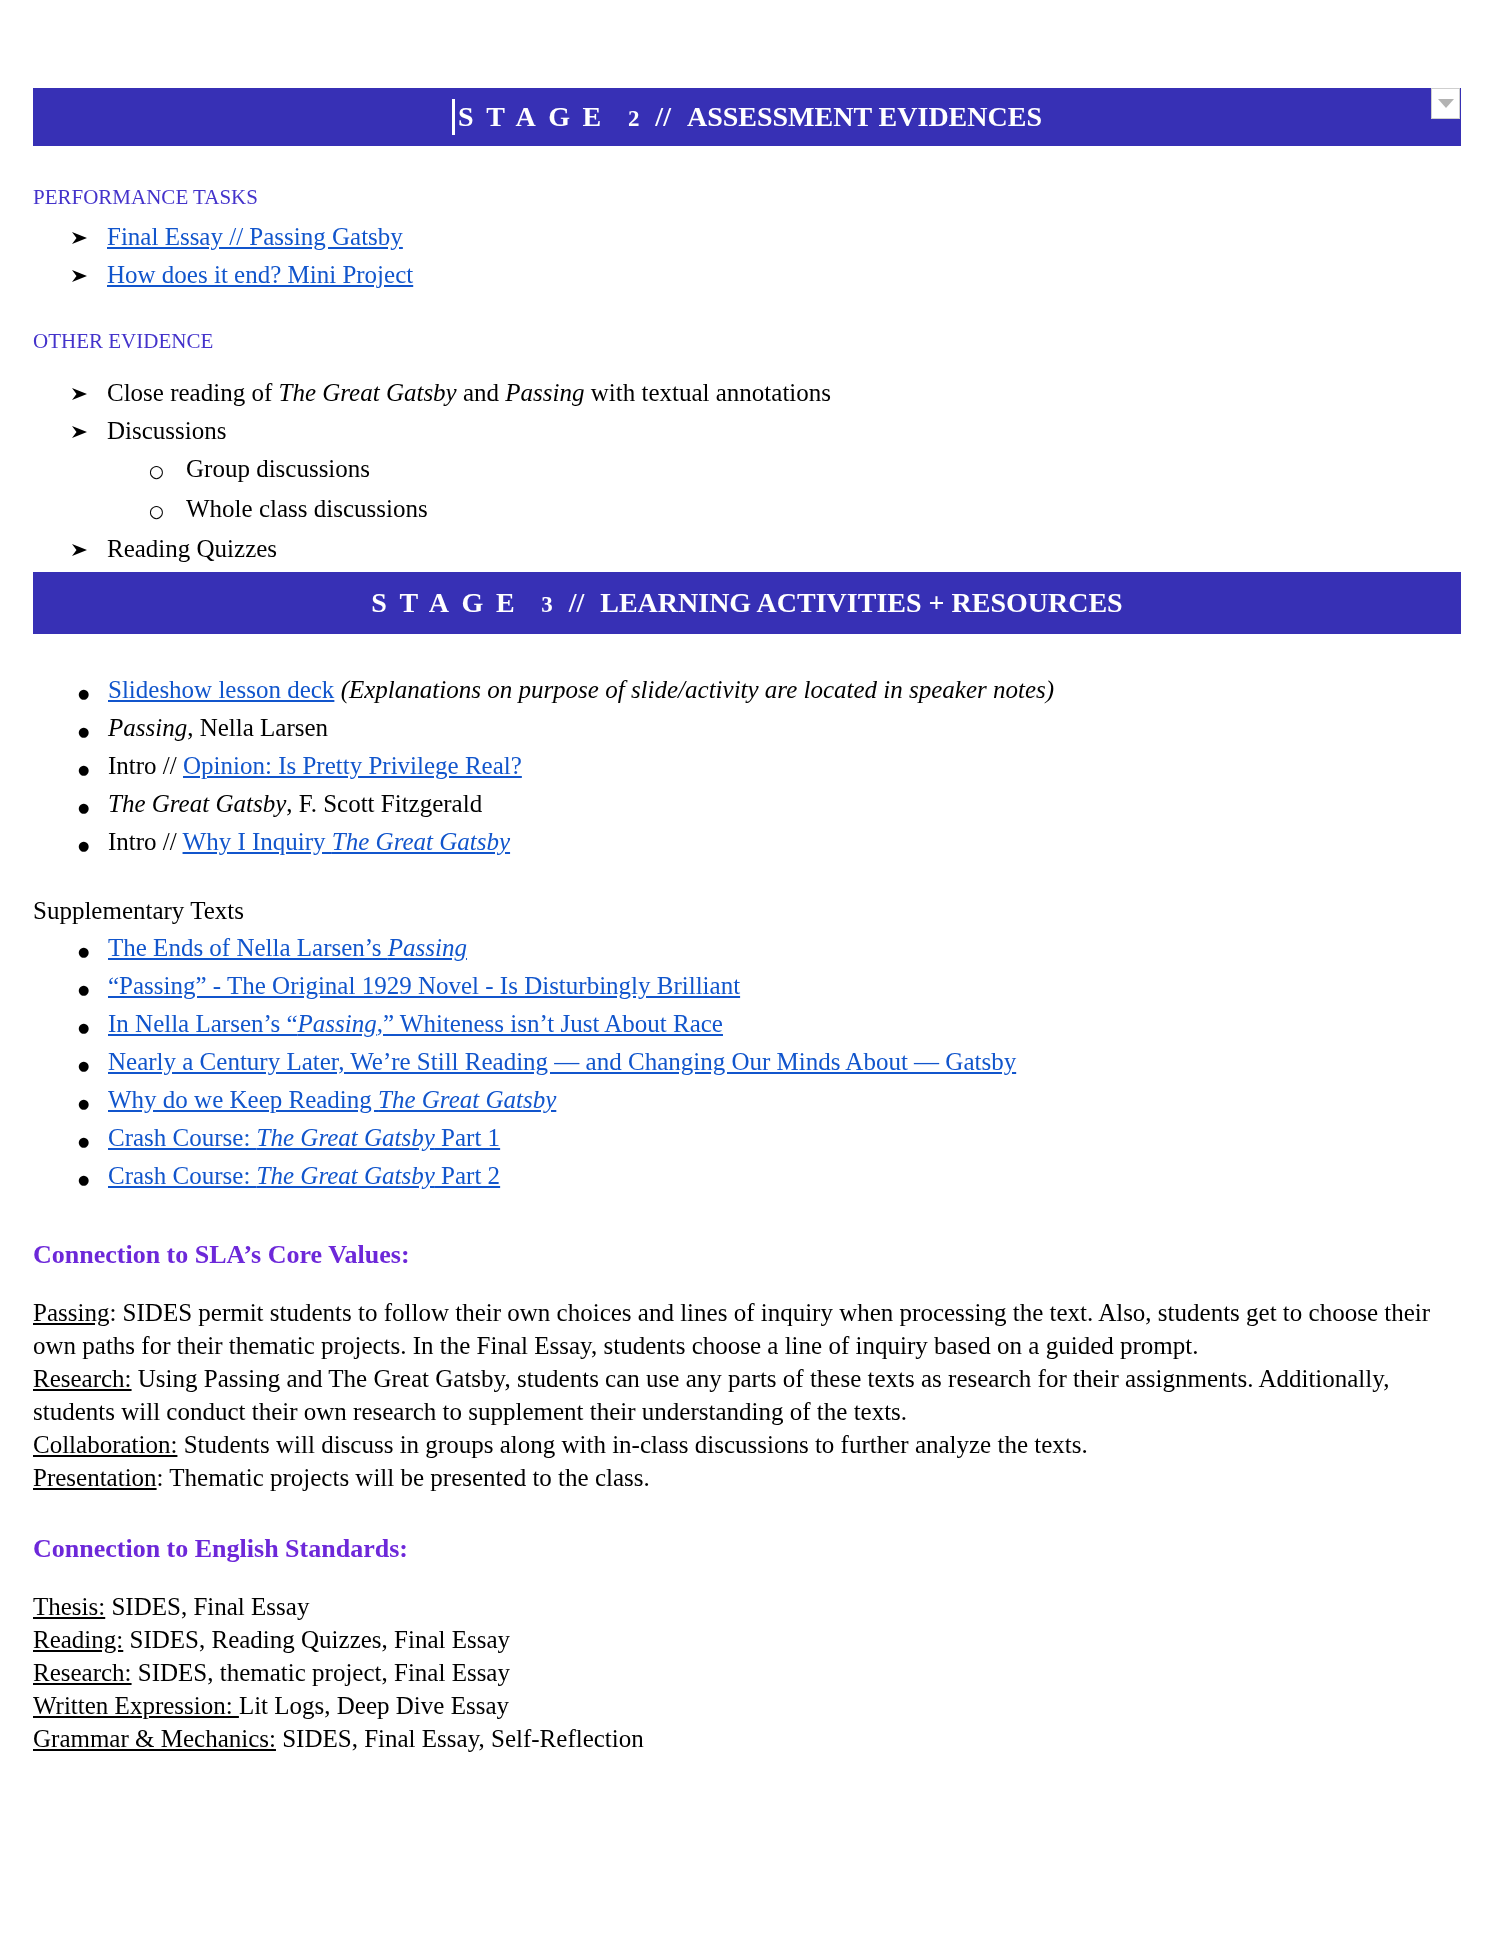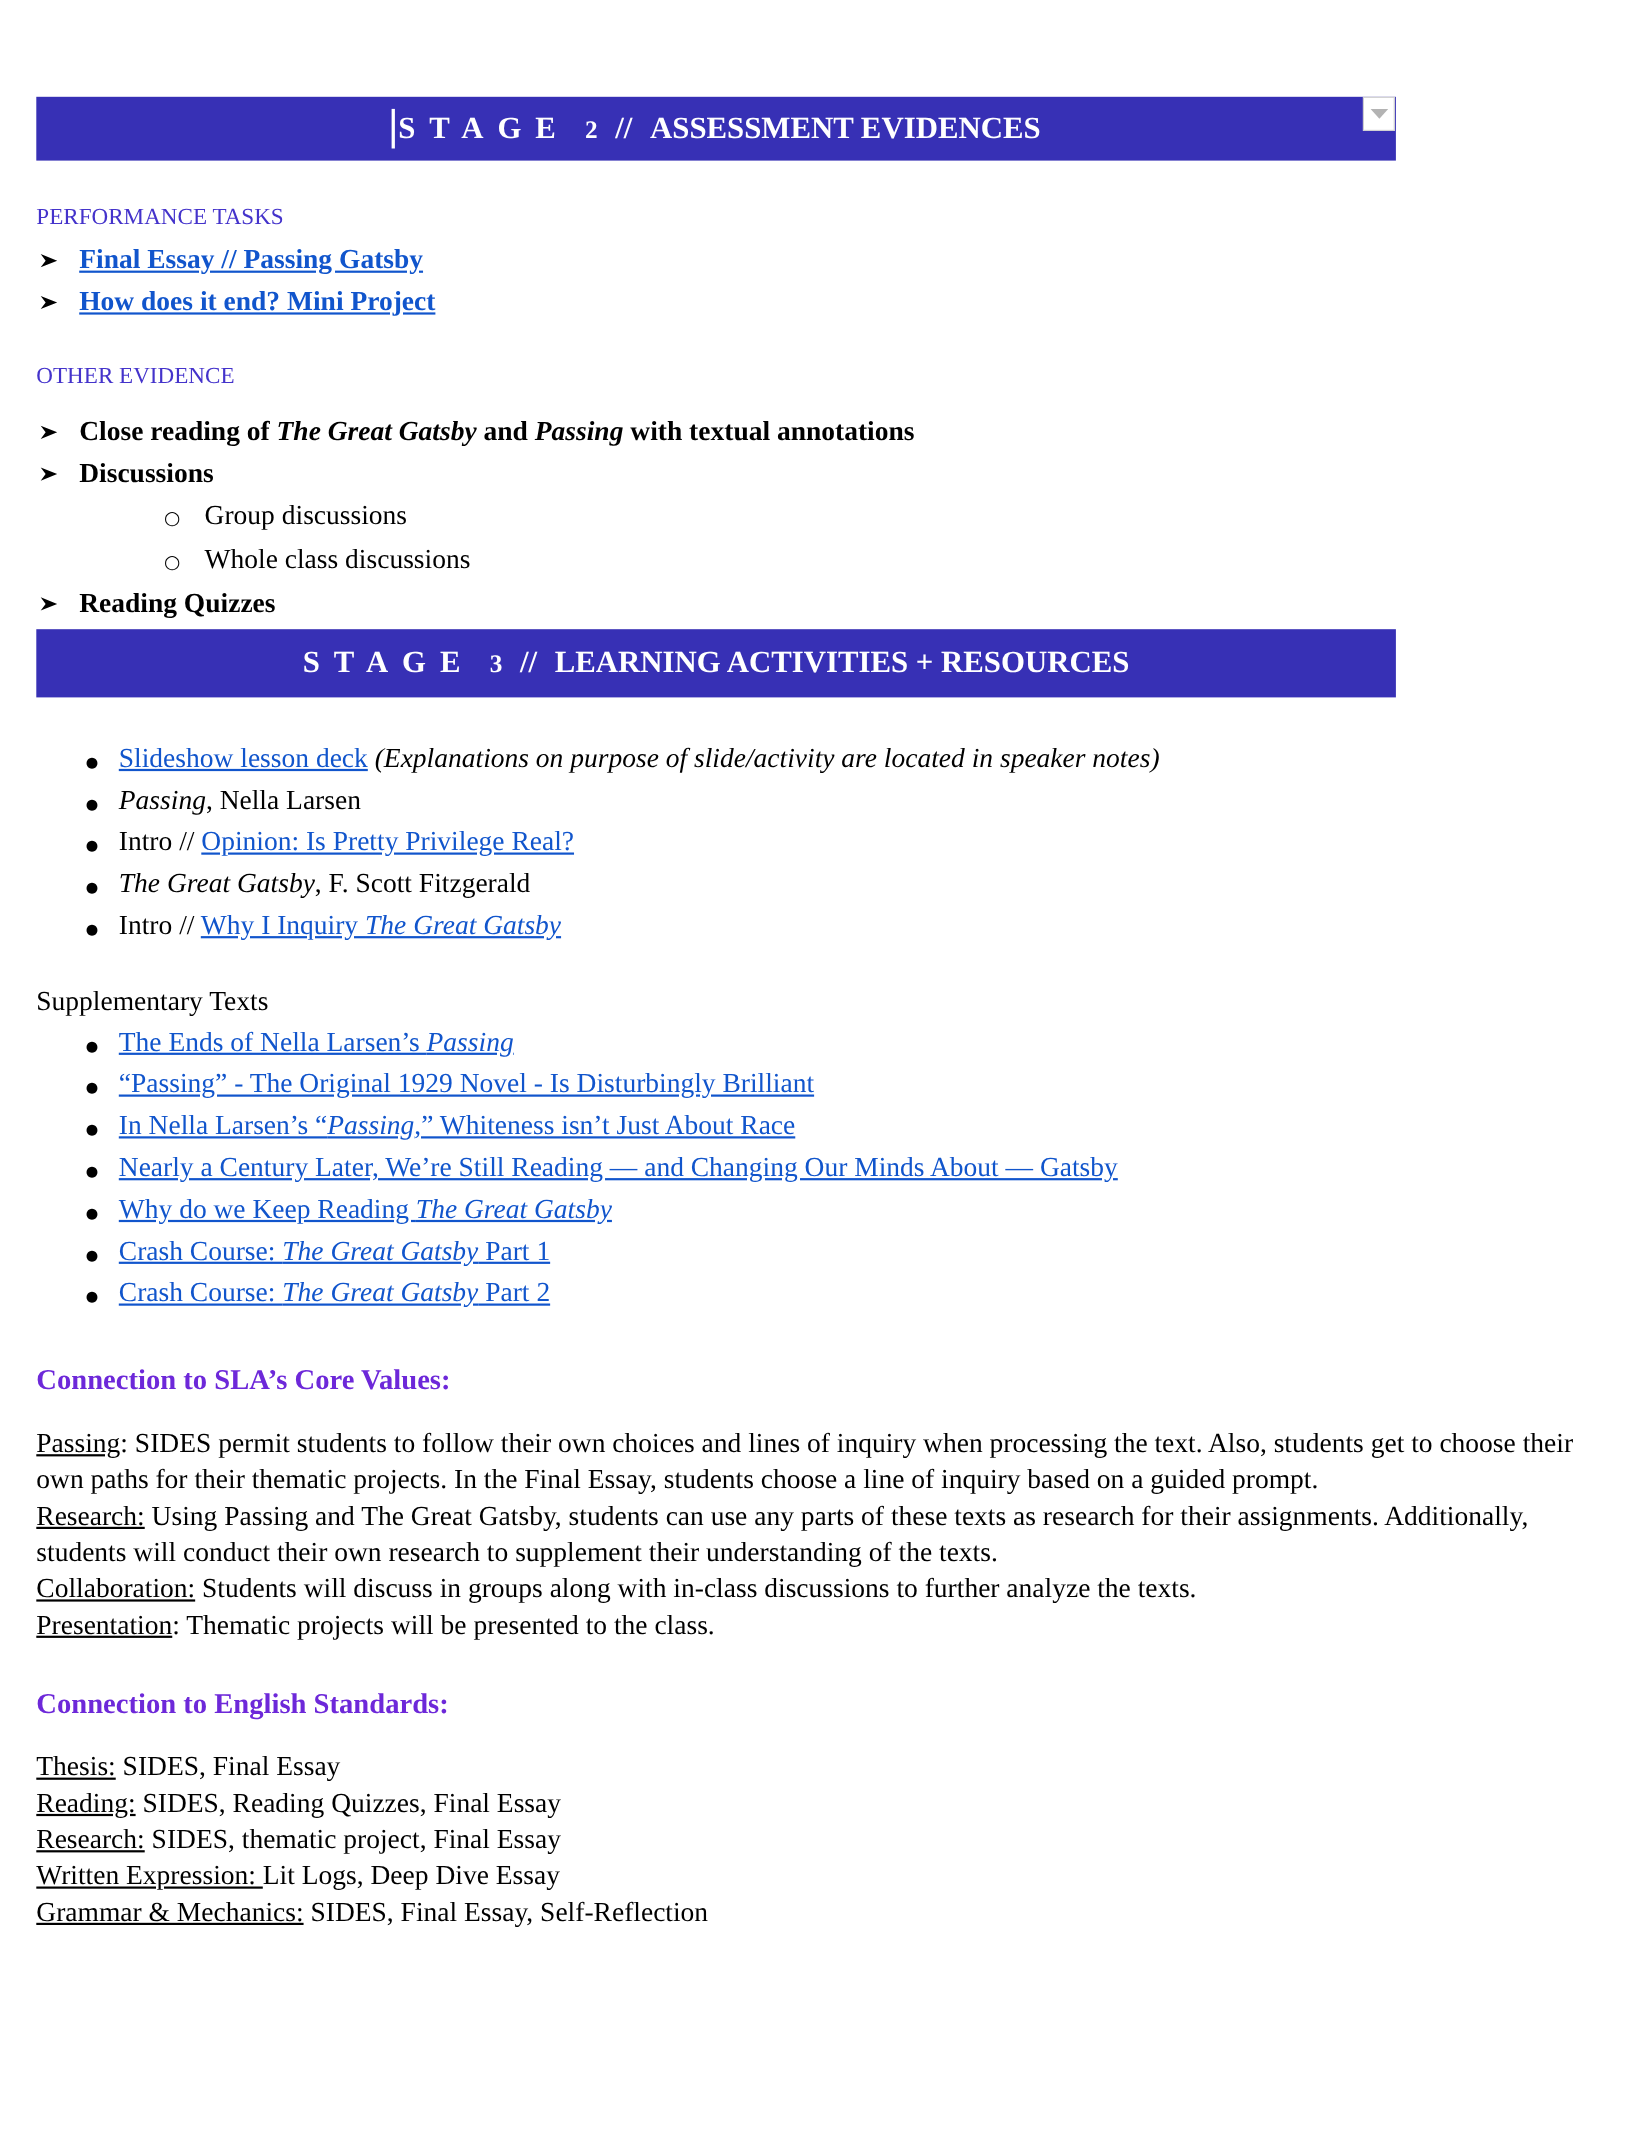--- a/index.html
+++ b/index.html
@@ -6,21 +6,21 @@
   body{
     width:1498px;height:1954px;position:relative;overflow:hidden;
     background:#ffffff;color:#000;
     font-family:"Liberation Serif","DejaVu Serif",serif;
     font-size:25px;
   }
   .page{position:relative;width:1498px;height:1954px;}
 
   
   .banner{
-    margin-left:33px;width:1236px;height:58px;
+    margin-left:33px;width:1428px;height:58px;
     background:var(--banner-bg,#3730b5);color:#fff;
     display:flex;align-items:center;justify-content:center;
     font-weight:bold;font-size:28px;position:relative;
   }
   .banner-2{margin-top:88px;}
   .banner-3{margin-top:8px;height:62px;}
   .stage-word{letter-spacing:0.45em;}
   .stage-num{font-size:0.82em;margin-left:2px;}
   .stage-sep{margin:0 4px;}
   .banner .grp{display:flex;align-items:baseline;gap:12px;}
@@ -35,21 +35,21 @@
   
   .h-indigo{color:var(--heading,#4433cb);font-weight:normal;font-size:21px;line-height:30px;margin:36px 16px 0 33px;}
   .h-indigo.mt-other{margin-top:36px;}
   .h-black{color:#6d28d9;font-weight:bold;font-size:26px;line-height:30px;margin:46px 0 0 33px;}
   .h-black.mt-eng{margin-top:40px;}
   .plain-label{margin:36px 0 0 33px;line-height:30px;}
 
   
   .list{margin-top:10px;}
   .list .li{display:flex;align-items:baseline;line-height:30px;margin-bottom:8px;}
-  .arrow-list{padding-left:36px;font-weight:bold;}
+  .arrow-list{padding-left:71px;}
   .arrow-list.first{margin-top:10px;}
   .arrow-list.mid{margin-top:22px;}
   .arrow-list.tail{margin-top:0;}
   .mk-arrow{flex:0 0 36px;}
   .mk-arrow svg{transform:translateY(1px);}
   .circle-list{padding-left:149px;margin-top:0;}
   .mk-circle{flex:0 0 37px;font-size:17px;font-family:"DejaVu Sans",sans-serif;}
   .disc-list{padding-left:78px;}
   .disc-list .li{line-height:28px;margin-bottom:6px;}
   .disc-list.s3{margin-top:42px;}

